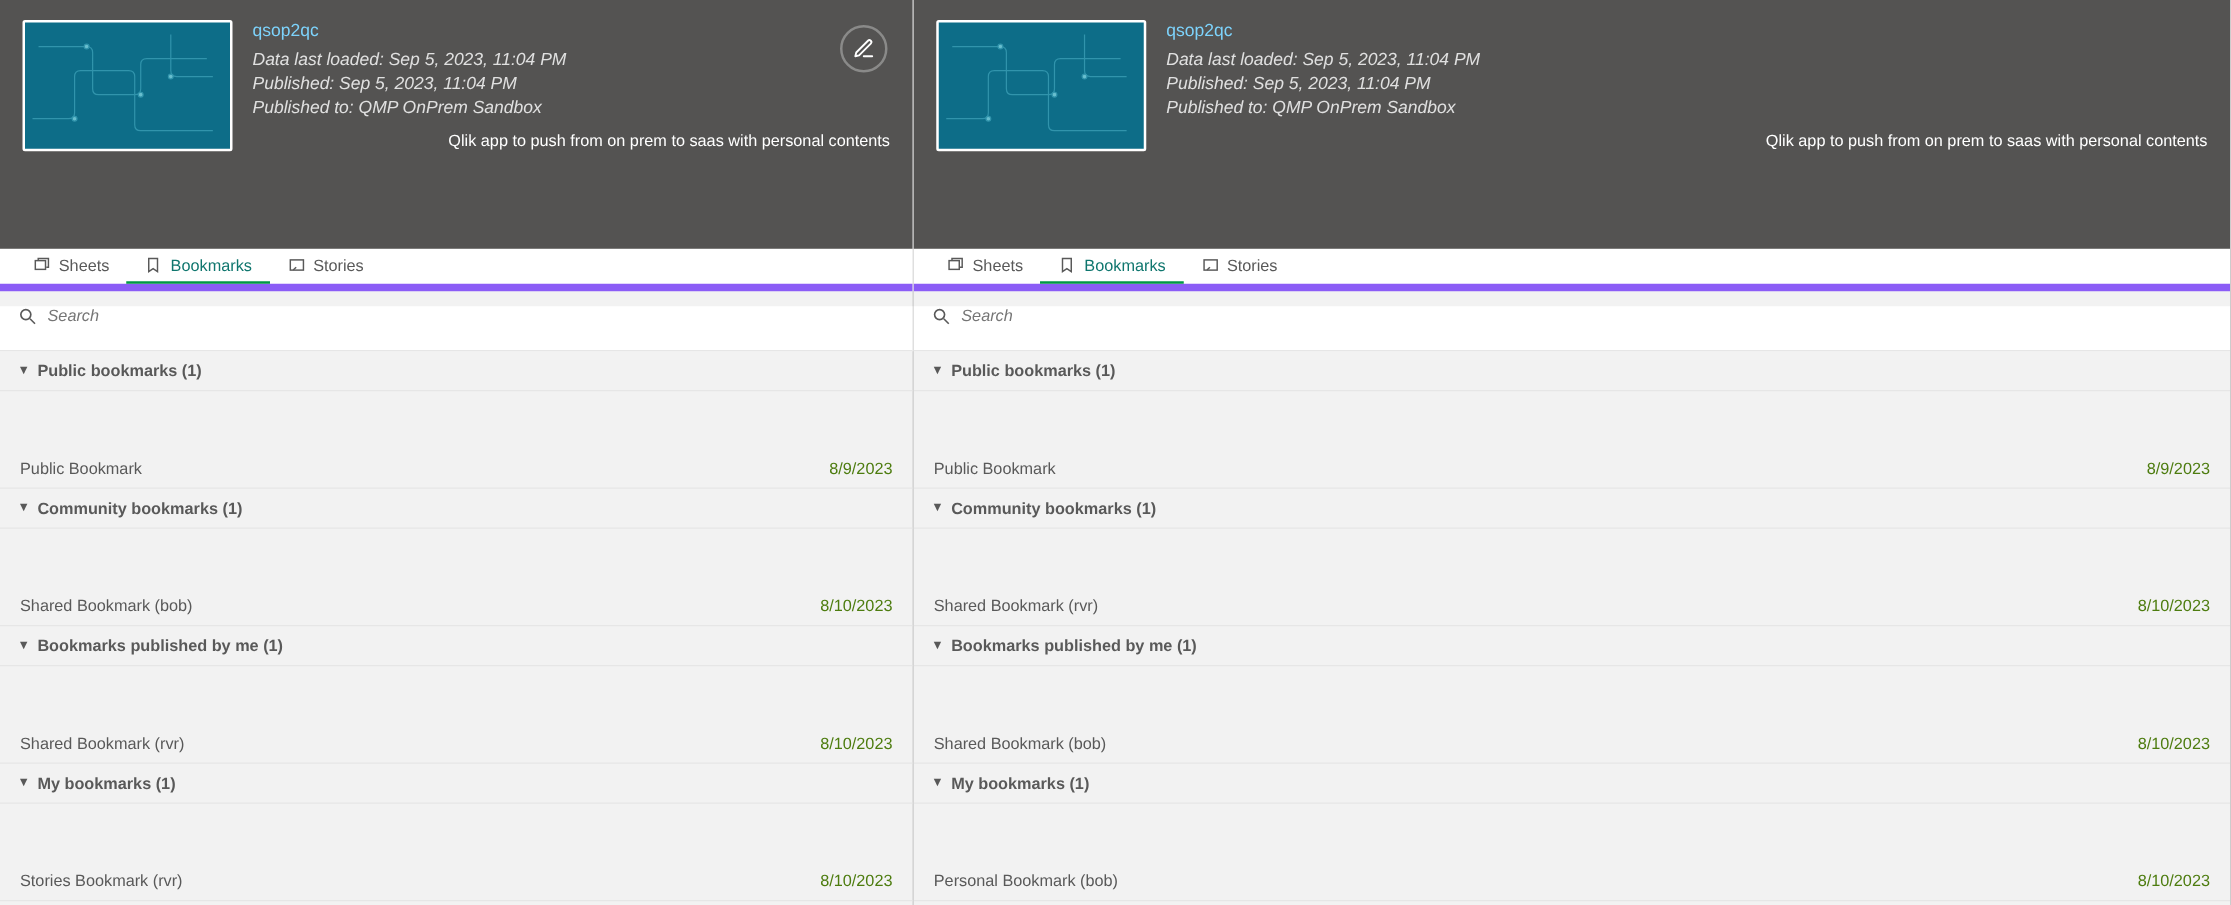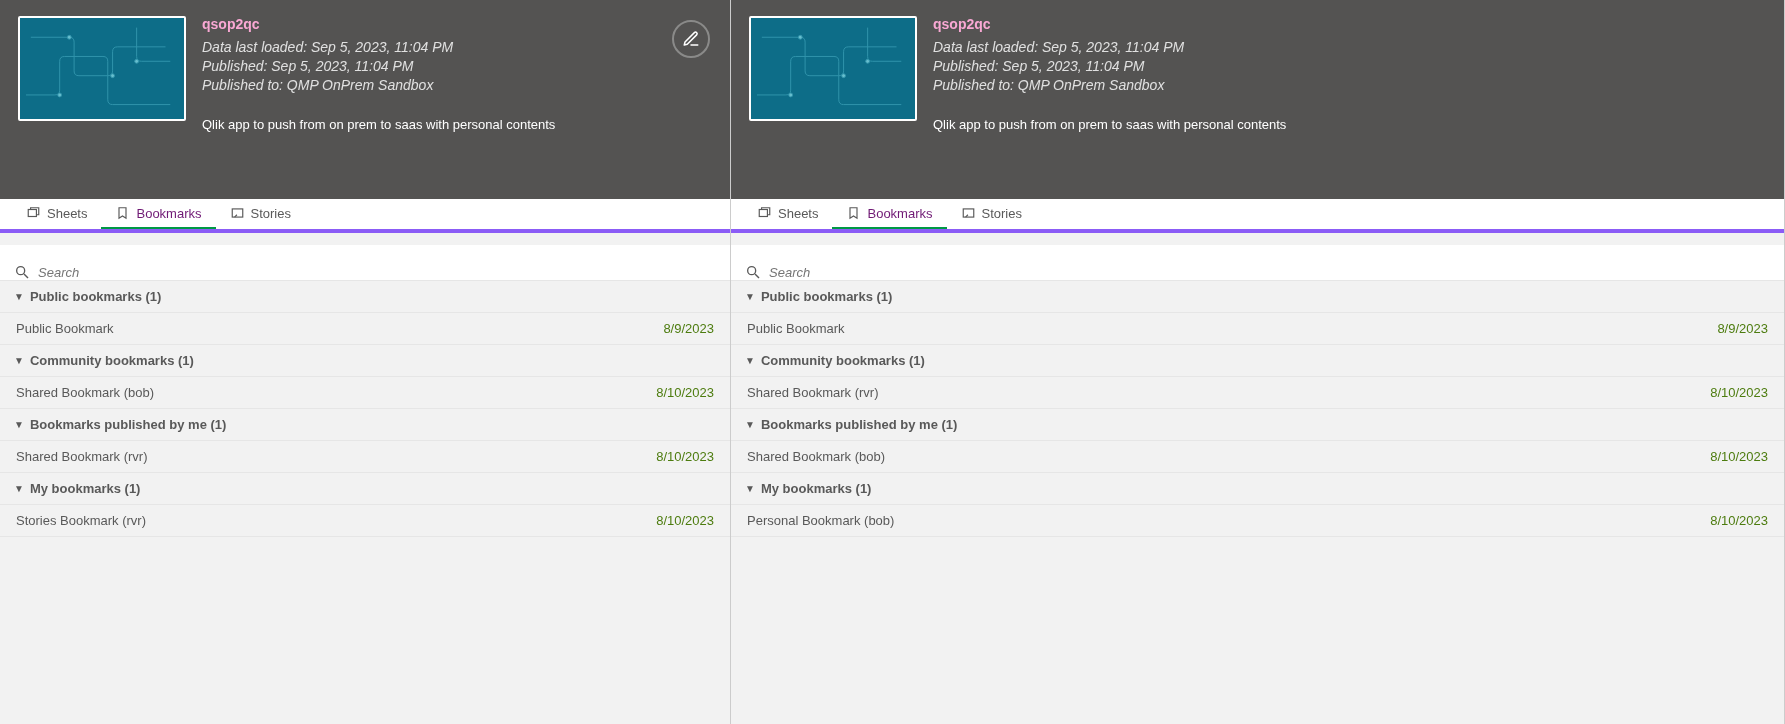--- a/index.html
+++ b/index.html
@@ -34,65 +34,65 @@
     height: 105px;
     background: #0d6d88;
     border: 2px solid #fff;
     border-radius: 2px;
     flex-shrink: 0;
     position: relative;
     overflow: hidden;
   }
   .thumb-wrap svg { width: 100%; height: 100%; }
   .app-info { flex: 1; }
-  .app-title { font-weight: 700; font-size: 14px; margin-bottom: 6px; color:#f9a8d4;}
+  .app-title { font-weight: 400; font-size: 14px; margin-bottom: 6px; color:#7dd3fc;}
   .app-meta { font-style: italic; font-size: 14px; line-height: 1.35; color:#e0e0e0;}
-  .app-desc { font-size: 13px; margin-top: 22px; color:#fff;}
+  .app-desc { font-size: 13px; margin-top: 10px; color:#fff;text-align:right;}
   .edit-btn {
     position: absolute;
     right: 20px;
     top: 20px;
     width: 38px;
     height: 38px;
     border: 2px solid #8a8a89;
     border-radius: 50%;
     background: transparent;
     display: flex;
     align-items: center;
     justify-content: center;
     cursor: pointer;
   }
   .edit-btn svg { stroke: #fff; }
 
   .tabs {
     display: flex;
     background: #fff;
-    border-bottom: 4px solid #8b5cf6;
+    border-bottom: 6px solid #8b5cf6;
     height: 34px;
     padding-left: 12px;
     gap: 0;
   }
   .tab {
     display: flex;
     align-items: center;
     gap: 6px;
     padding: 0 14px;
     font-size: 13px;
     color: #595959;
     cursor: pointer;
     height: 100%;
     border-bottom: 2px solid transparent;
   }
-  .tab.active { border-bottom: 2px solid #009845; color: #701a75; font-weight:400;}
+  .tab.active { border-bottom: 2px solid #009845; color: #0f766e; font-weight:400;}
   .tab svg { width: 15px; height: 14px; }
 
   .search {
     background: #fff;
     display: flex;
-    align-items: flex-end;
+    align-items: flex-start;
     padding: 0 14px;
     height: 36px;
     border-bottom: 1px solid #e6e6e6;
     margin-top: 12px;
   }
   .search input {
     border: none;
     outline: none;
     font-size: 13px;
     font-style: italic;
@@ -116,20 +116,21 @@
   }
   .group-head .disc { margin-right: 6px; font-size:10px;}
   .row {
     display: flex;
     justify-content: space-between;
     padding: 8px 16px 8px 16px;
     font-size: 13px;
     color: #595959;
     border-bottom: 1px solid #e6e6e6;
     cursor:pointer;
+    margin-top:46px;
   }
   .row .date { color:#4d7c0f; }
 </style>
 </head>
 <body>
 
 <div class="panel panel-left">
   <div class="header">
     <div class="thumb-wrap">
       <svg viewBox="0 0 168 105">

